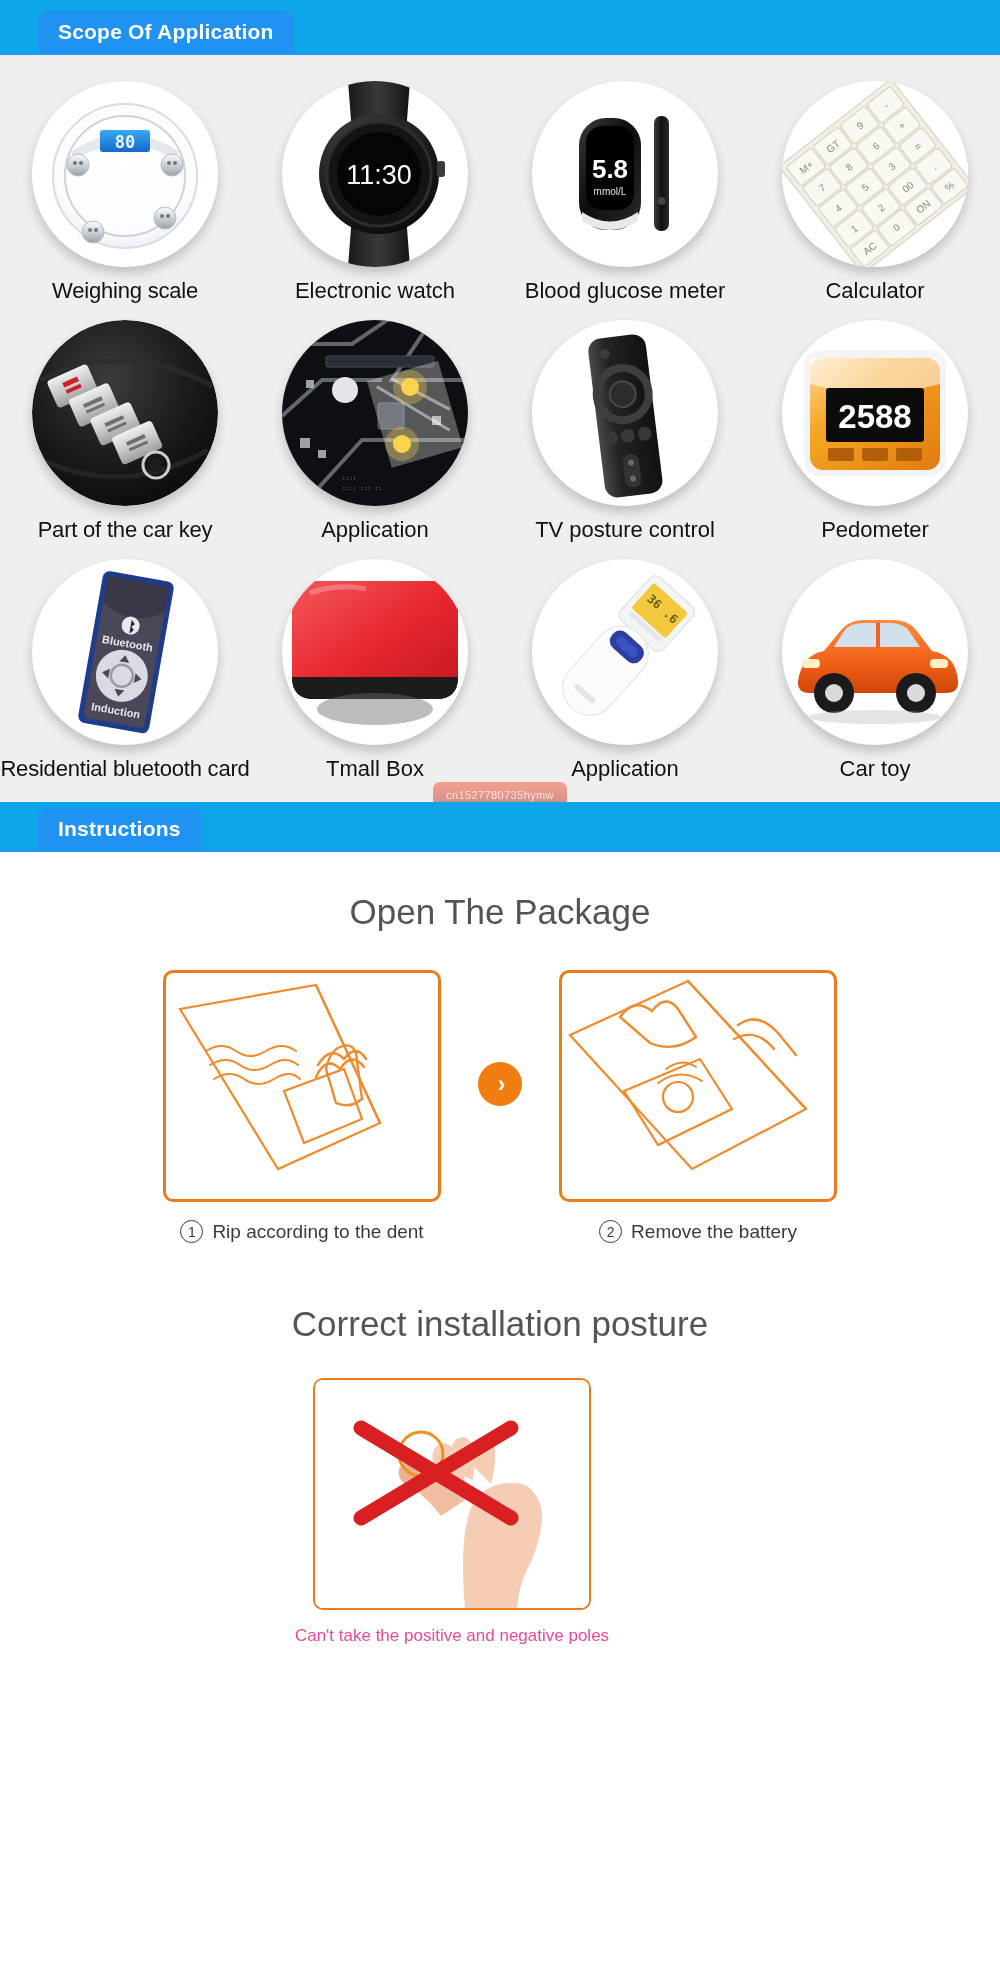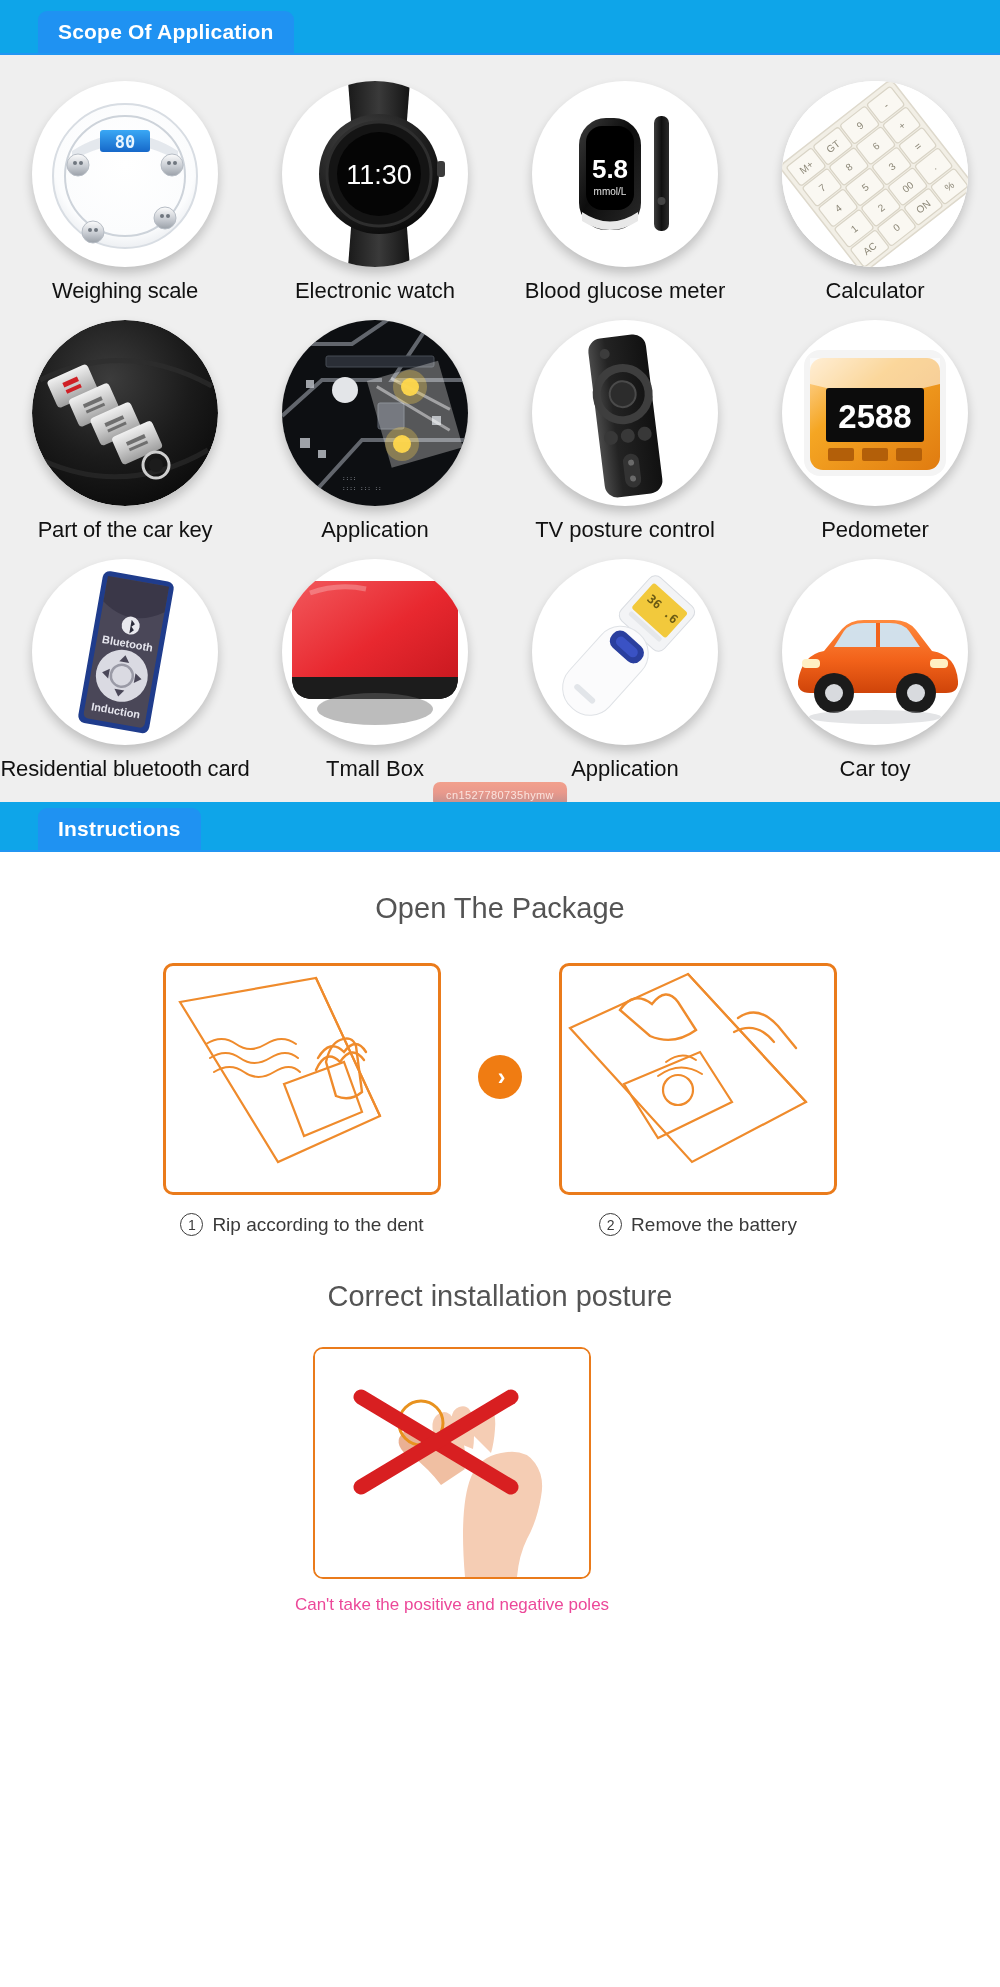--- a/index.html
+++ b/index.html
@@ -51,21 +51,21 @@
     position: absolute; left: 50%; transform: translateX(-50%);
     bottom: -6px;
     background: linear-gradient(180deg,#f2a08c 0%, #e9998c 40%, #b98e8e 100%);
     color: #fbe3dd; font-size: 11px; letter-spacing: .4px;
     padding: 7px 13px; border-radius: 7px; white-space: nowrap;
   }
 
   
   .instr-body { background: #ffffff; padding-top: 40px; }
   .instr-title {
-    text-align: center; font-size: 29px; color: #545454;
+    text-align: center; font-size: 35px; color: #545454;
     font-weight: normal; margin-bottom: 38px;
   }
   .step-row {
     display: flex; align-items: center; justify-content: center;
     gap: 0px;
   }
   .step-col { width: 300px; display: flex; flex-direction: column; align-items: center; }
   .art-box {
     width: 278px; height: 232px;
     border: 3px solid #ea7b1b; border-radius: 10px;
@@ -536,21 +536,21 @@
           </g>
         </svg>
       </div>
       <div class="step-caption">
         <span class="step-num">2</span>
         <span>Remove the battery</span>
       </div>
     </div>
   </div>
 
-  <h2 class="instr-title" style="margin-top:44px; margin-bottom:34px;">Correct installation posture</h2>
+  <h2 class="instr-title" style="margin-top:61px; margin-bottom:34px;">Correct installation posture</h2>
 
   <div class="step-row">
 
     <div class="step-col">
       <div class="art-box thin">
         <svg width="274" height="228" viewBox="0 0 274 228">
           <rect width="274" height="228" fill="#ffffff"></rect>
           <g>
             <path d="M150 228 q-6 -70 6 -100 q8 -20 30 -24 q24 -5 34 10 q10 14 6 34 q-4 24 -14 42 q-8 16 -10 38 z" fill="#f5cdb4"></path>
             <path d="M150 120 q-18 -30 -40 -40 q-16 -7 -22 4 q-6 12 8 22 q18 14 30 30 z" fill="#f0bfa2"></path>

